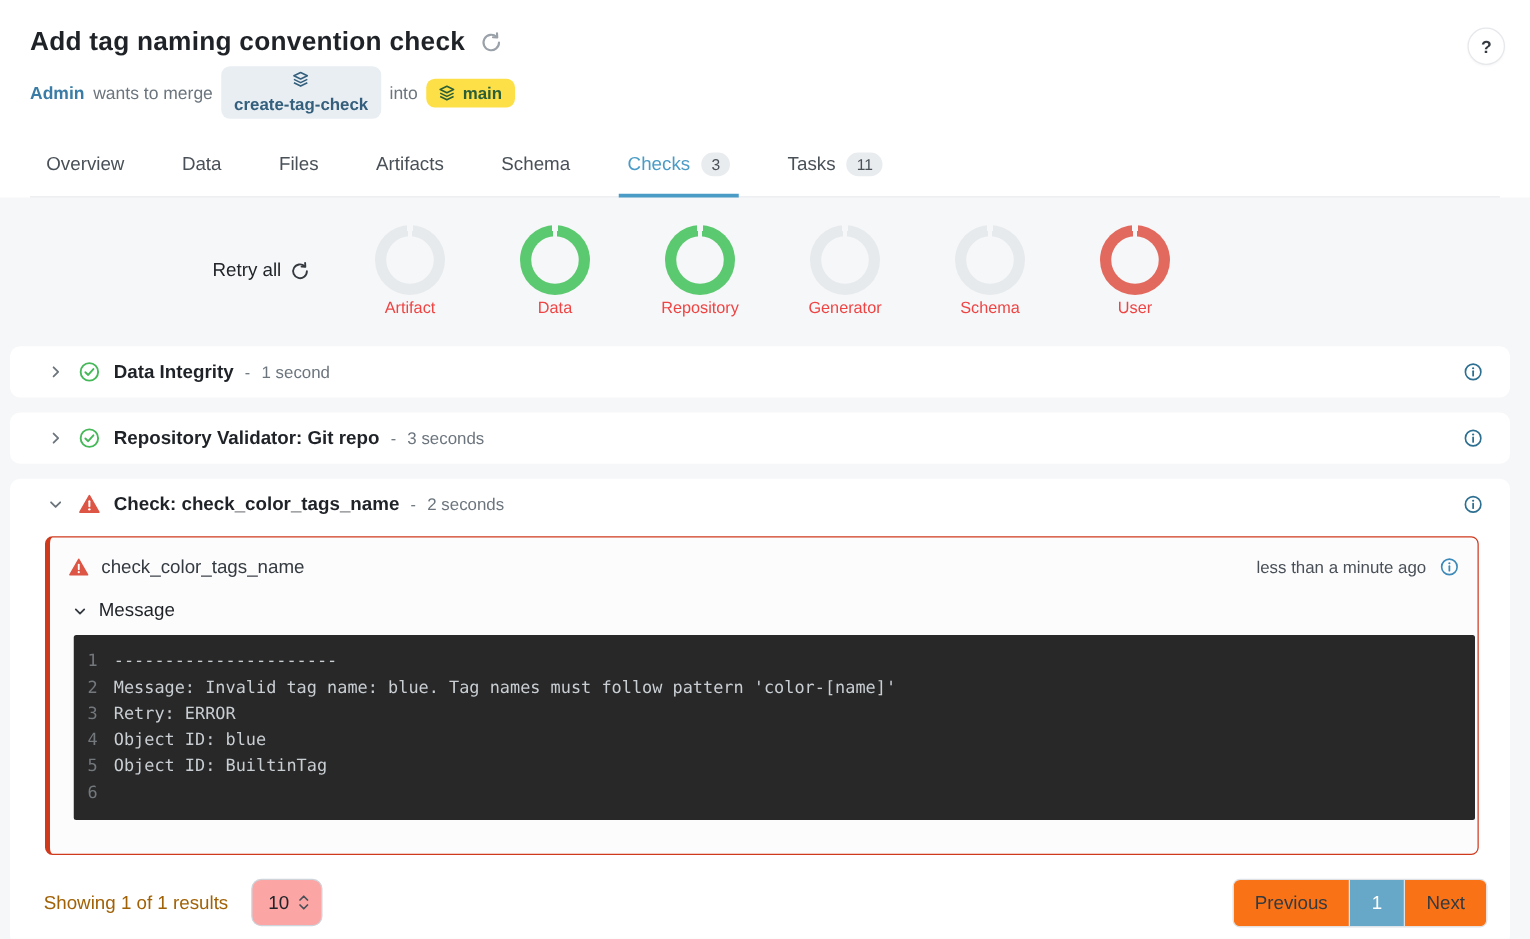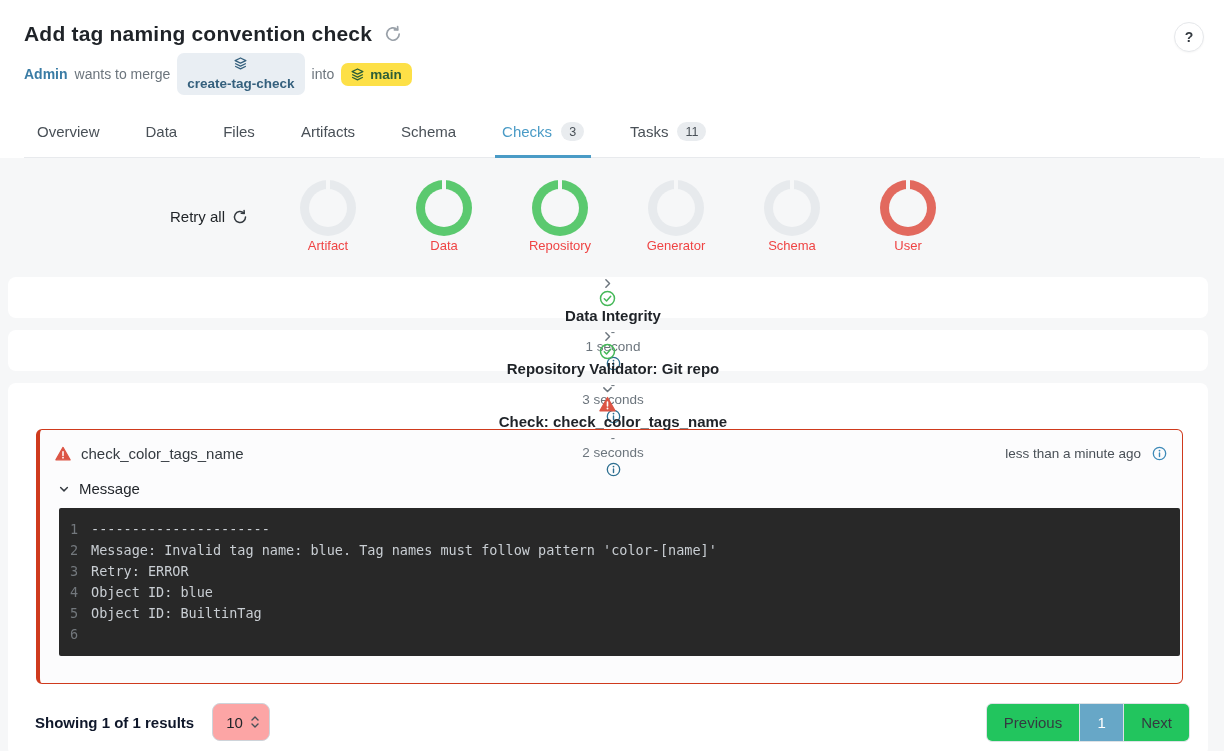--- a/index.html
+++ b/index.html
@@ -50,21 +50,21 @@
   .gauge { width:60px; display:flex; flex-direction:column; align-items:center; cursor:pointer; }
   .ring { width:56px; height:56px; border-radius:50%; position:relative; }
   .ring::after { content:""; position:absolute; inset:9px; background:#f6f7f8; border-radius:50%; }
   .ring.neutral { background:conic-gradient(from 5deg, #e7eaed 0 350deg, #f6f7f8 350deg 360deg); }
   .ring.success { background:conic-gradient(from 5deg, #5bc96f 0 350deg, #f6f7f8 350deg 360deg); }
   .ring.error   { background:conic-gradient(from 5deg, #e2695e 0 350deg, #f6f7f8 350deg 360deg); }
   .gauge-label { margin-top:2px; font-size:13px; color:#ef4444; }
 
   
   .check-card { background:#ffffff; border-radius:8px; margin-bottom:12px; }
-  .check-row { display:flex; align-items:center; height:41px; padding:0 20px 0 30px; cursor:pointer;flex-direction:column; }
+  .check-row { display:flex; align-items:center; height:41px; padding:0 20px 0 30px; cursor:pointer; }
   .chev { flex:0 0 auto; display:flex; color:#6c757d; margin-right:12px; }
   .status-ico { flex:0 0 auto; display:flex; margin-right:11px; }
   .check-title { font-size:15px; font-weight:700; color:#1f2328; }
   .dash { margin:0 9px; color:#6c757d; font-size:13px; }
   .duration { font-size:13.5px; color:#6c757d; }
   .row-spacer { flex:1; }
   .info-btn { background:none; border:none; cursor:pointer; display:flex; padding:2px; }
 
   
   .card-expanded { padding-bottom:0; margin-bottom:0; }
@@ -82,29 +82,29 @@
     margin:11px 2px 0 19px; background:#282828; border-radius:2px;
     font-family:"DejaVu Sans Mono","Liberation Mono",monospace;
     font-size:13.5px; line-height:21px; padding:11px 0 11px 0; overflow:hidden;
   }
   .code-line { display:flex; white-space:pre; }
   .ln { width:30px; flex:0 0 auto; text-align:left; padding-left:11px; color:#73787d; user-select:none; }
   .lc { color:#c9ced3; padding-left:2px; }
 
   
   .footer-row { display:flex; align-items:center; padding:2px 18px 14px 27px; height:56px; }
-  .results-text { font-size:15px; color:#0f172a;font-weight:bold; }
+  .results-text { font-size:15px; color:#a16207; }
   .page-size {
     display:flex; align-items:center; gap:7px; margin-left:18px; height:38px;
     border:1px solid #ced4da; border-radius:8px; padding:0 9px 0 13px; background:#fca5a5;
     font-size:15px; color:#212529; cursor:pointer;
   }
   .pagination { display:flex; height:39px; border-radius:6px; overflow:hidden;
                 border:1px solid #dee2e6; }
-  .page-btn { background:#22c55e; border:none; border-right:1px solid #dee2e6; font-size:15px;
+  .page-btn { background:#f97316; border:none; border-right:1px solid #dee2e6; font-size:15px;
               color:#343a40; padding:0 17px; cursor:pointer; font-family:inherit; }
   .page-btn:last-child { border-right:none; }
   .page-btn.current { background:#67a7c7; color:#fff; width:44px; padding:0; }
 
   svg { display:block; }
 </style>
 </head>
 <body>
 
 <div class="header">

